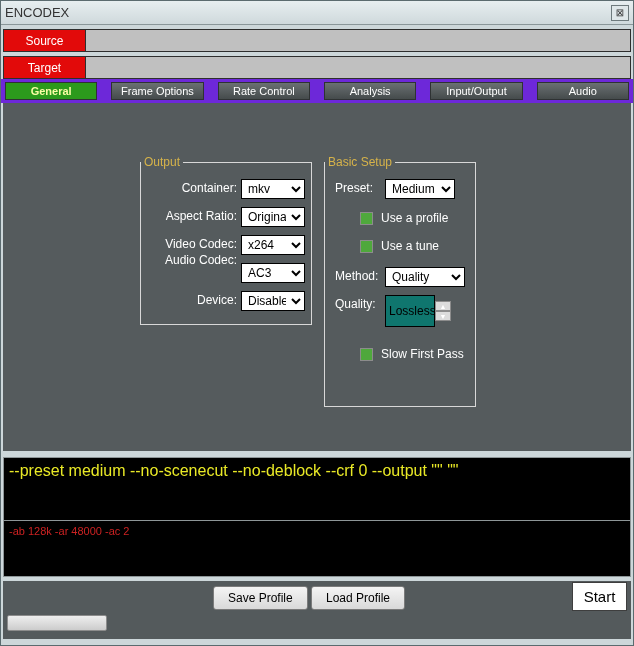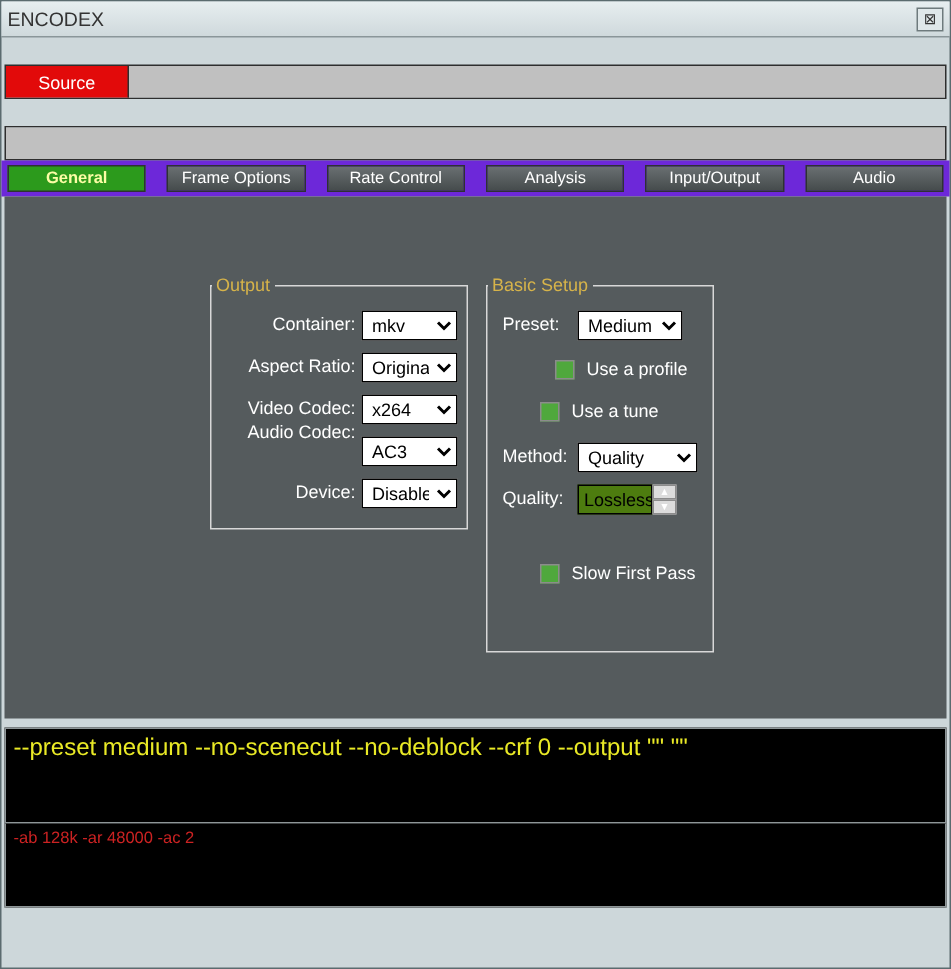--- a/index.html
+++ b/index.html
@@ -2,37 +2,37 @@
 <html><head>
 <meta charset="utf-8">
 <style>
   * { box-sizing: border-box; margin: 0; padding: 0; font-family: "Segoe UI", Tahoma, Arial, sans-serif; }
   body { background: #c8d4d8; width: 634px; height: 646px; overflow: hidden; }
   .window { width: 634px; height: 646px; background: #cdd7da; border: 1px solid #5b6b6f; display: flex; flex-direction: column; }
   .titlebar { height: 24px; background: linear-gradient(#e7eef0,#cfd9dc); border-bottom: 1px solid #8a9699; display: flex; align-items: center; padding: 0 4px; font-size: 13px; color: #333; }
   .titlebar .title { flex: 1; }
   .titlebar .close { width: 18px; height: 16px; border: 1px solid #6e7a7d; background: #dfe7e9; display:flex; align-items:center; justify-content:center; font-size:10px; }
   .filebars { display:flex; flex-direction:column; }
-  .filerow { height:23px; display:flex; align-items:stretch; border: 1px solid #2e2e2e; margin: 18px 2px 0 2px; }
+  .filerow { height:23px; display:flex; align-items:stretch; border: 1px solid #2e2e2e; margin: 4px 2px 0 2px; }
   .filebtn { width: 82px; background: #e20a0a; color:#fff; display:flex; align-items:center; justify-content:center; font-size:12px; border-right:1px solid #2e2e2e; }
   .filepath { flex:1; background:#c0c0c0; }
   .tabs { display:flex; gap: 14px; padding: 3px 4px 3px 4px; background:#6d28d9; }
   .tab { flex:1; height:18px; display:flex; align-items:center; justify-content:center; font-size:11px; color:#fff; background: linear-gradient(#6a7072,#454b4c); border:1px solid #2e3233; }
   .tab.active { background:#2c9a1c; color:#fcfda5; font-weight:bold; }
   .mainpanel { flex: 0 0 348px; background:#555b5d; margin: 0 2px; position:relative; }
   fieldset { position:absolute; border: 1px solid #d8d8d8; color:#fff; font-size:12px; }
   fieldset>legend { font-size:12px; color:#d6b34a; padding: 0 3px; }
   .fset-output { left:137px; top:52px; width:172px; height:170px; }
   .fset-basic  { left:321px; top:52px; width:152px; height:252px; }
   .row { position:absolute; display:flex; align-items:flex-end; }
   .lbl { font-size:12px; color:#fff; }
   .sel { height:20px; font-size:12px; background:#fff; border:1px solid #000; padding: 0 2px; }
   .chk { width:13px; height:13px; background:#4fa83c; border:1px solid #8c8c8c; display:inline-block; }
   .spinwrap { display:flex; align-items:center; }
-  .spin { width:50px; height:20px; font-size:12px; border:1px solid #000; background:#4d7c0f; padding-left:3px; }
+  .spin { width:50px; height:32px; font-size:12px; border:1px solid #000; background:#0f766e; padding-left:3px; }
   .updn { width:16px; height:20px; display:flex; flex-direction:column; }
   .updn div { flex:1; background:#dcdcdc; border:1px solid #8c8c8c; display:flex; align-items:center; justify-content:center; font-size:7px;}
   .cmdpanel { height:64px; background:#000; margin: 6px 2px 0 2px; border:1px solid #8e9698; padding:4px 5px; color:#e9e926; font-size:16px; font-family: Tahoma, Arial, sans-serif; }
   .cmdpanel2 { height:56px; background:#000; margin: 0 2px; border:1px solid #8e9698; border-top:none; padding:4px 5px; color:#c22; font-size:11px; font-family: Tahoma, Arial, sans-serif;}
   .bottombar { height:58px; background:#545a5c; margin:4px 2px 2px 2px; position:relative;}
   .bbtn { position:absolute; height:24px; top:5px; padding: 0 14px; font-size:12px; background:linear-gradient(#f4f4f4,#d9d9d9); border:1px solid #7b7b7b; border-radius:3px; display:flex; align-items:center; justify-content:center;}
   .startbtn { position:absolute; right:4px; top:1px; width:55px; height:29px; background:#fff; border:1px solid #3e3e3e; display:flex; align-items:center; justify-content:center; font-size:15px; color:#000; }
   .progress { position:absolute; left:4px; top:34px; width:100px; height:16px; background:linear-gradient(#eee,#ccc); border:1px solid #8c8c8c; border-radius:2px;}
 </style>
 </head>
@@ -44,20 +44,21 @@
     <span class="title">ENCODEX</span>
     <span class="close">⊠</span>
   </div>
 
   <div class="filebars">
     <div class="filerow">
       <div class="filebtn">Source</div>
       <div class="filepath"></div>
     </div>
     <div class="filerow">
+      <div class="filebtn">Target</div>
       <div class="filepath"></div>
     </div>
   </div>
 
   <div class="tabs">
     <div class="tab active">General</div>
     <div class="tab">Frame Options</div>
     <div class="tab">Rate Control</div>
     <div class="tab">Analysis</div>
     <div class="tab">Input/Output</div>
@@ -90,21 +91,21 @@
       <select class="sel" style="position:absolute; right:6px; top:122px; width:64px;"><option>Disabled</option></select>
     </fieldset>
 
     <fieldset class="fset-basic">
       <legend>Basic Setup</legend>
       <div class="row" style="left:10px; top:12px;">
           <span class="lbl">Preset:</span>
         </div>
       <select class="sel" style="position:absolute; left:60px; top:10px; width:70px;"><option>Medium</option></select>
 
-      <div class="row" style="left:45px; top:42px;">
+      <div class="row" style="left:35px; top:42px;">
         <span class="chk"></span>
         <span class="lbl" style="margin-left:8px;">Use a profile</span>
       </div>
       <div class="row" style="left:35px; top:70px;">
         <span class="chk"></span>
         <span class="lbl" style="margin-left:8px;">Use a tune</span>
       </div>
 
       <div class="row" style="left:10px; top:100px;">
           <span class="lbl">Method:</span>
@@ -130,14 +131,20 @@
 
   </div>
 
   <div class="cmdpanel">
     <span>--preset medium --no-scenecut --no-deblock --crf 0 --output "" ""</span>
   </div>
   <div class="cmdpanel2">
     <span>-ab 128k -ar 48000 -ac 2</span>
   </div>
 
+  <div class="bottombar">
+    <div class="bbtn" style="left:210px;">Save Profile</div>
+    <div class="bbtn" style="left:308px;">Load Profile</div>
+    <div class="startbtn">Start</div>
+    <div class="progress"></div>
+  </div>
 
 </div>
 
 </body></html>

